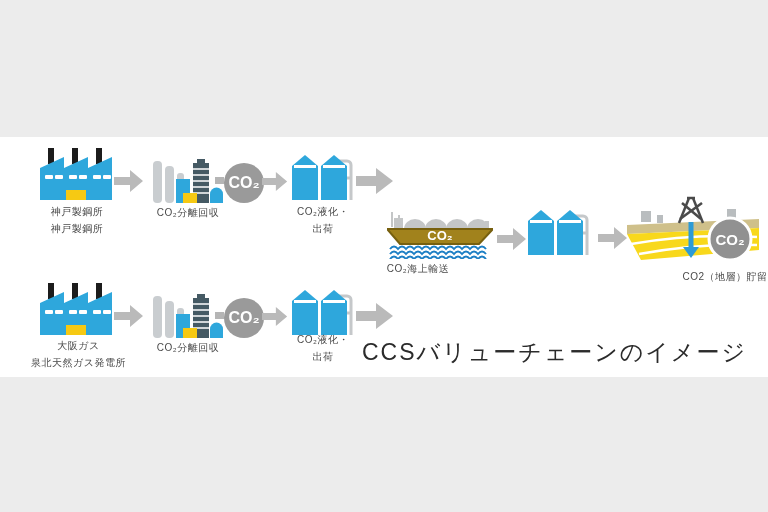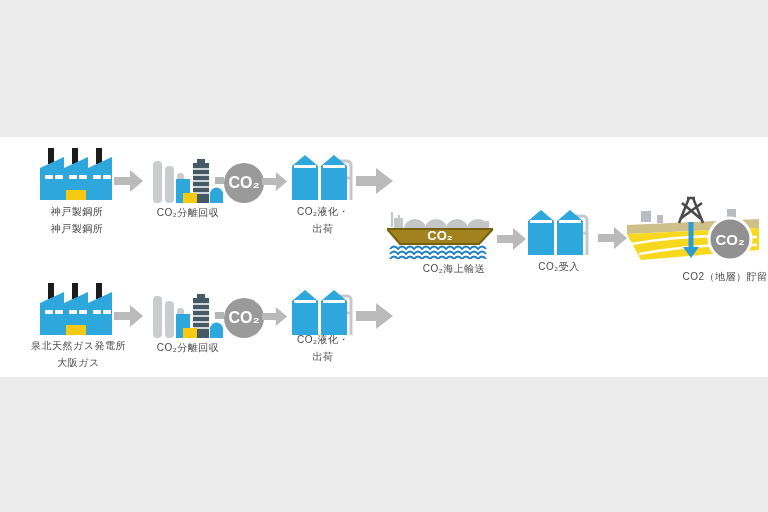--- a/index.html
+++ b/index.html
@@ -103,22 +103,22 @@
     <polygon points="0,52 0,20 24,9 24,20 48,9 48,20 72,9 72,52" fill="#2ea7dc"></polygon>
     <rect x="5" y="27" width="8" height="4" rx="1" fill="#ffffff"></rect>
     <rect x="15" y="27" width="8" height="4" rx="1" fill="#ffffff"></rect>
     <rect x="29" y="27" width="8" height="4" rx="1" fill="#ffffff"></rect>
     <rect x="39" y="27" width="8" height="4" rx="1" fill="#ffffff"></rect>
     <rect x="53" y="27" width="8" height="4" rx="1" fill="#ffffff"></rect>
     <rect x="63" y="27" width="8" height="4" rx="1" fill="#ffffff"></rect>
     <rect x="26" y="42" width="20" height="10" fill="#f6c913"></rect>
   </svg>
   <div class="lbl" style="left:6px;top:337px;width:145px">
+    <div>大阪ガス</div>
     <div>泉北天然ガス発電所</div>
-    <div>大阪ガス</div>
   </div>
 
   <svg class="abs" style="left:114px;top:304px" width="30" height="24" viewBox="0 0 30 24">
     <polygon points="0,8 16,8 16,1 29,12 16,23 16,16 0,16" fill="#bababa"></polygon>
   </svg>
 
   <svg class="abs" style="left:151px;top:292px" width="74" height="46" viewBox="0 0 74 46">
     <rect x="2" y="4" width="9" height="42" rx="4" fill="#c9cdd0"></rect>
     <rect x="14" y="9" width="9" height="37" rx="4" fill="#c9cdd0"></rect>
     <rect x="26" y="16" width="7" height="30" rx="3" fill="#c9cdd0"></rect>
@@ -167,35 +167,34 @@
     <path d="M38 20 a11 10 0 0 1 22 0 z" fill="#c4c6c7"></path>
     <path d="M59 20 a11 10 0 0 1 22 0 z" fill="#c4c6c7"></path>
     <path d="M80 20 a11 10 0 0 1 22 0 z" fill="#c4c6c7"></path>
     <rect x="98" y="12" width="4" height="8" fill="#c4c6c7"></rect>
     <polygon points="0,20 106,20 92,35 13,35" fill="#a1821c" stroke="#77600f" stroke-width="2"></polygon>
     <text x="53" y="31" text-anchor="middle" font-size="13" font-weight="bold" fill="#ffffff">CO₂</text>
     <path d="M3 40 q4 -5 8 0 q4 -5 8 0 q4 -5 8 0 q4 -5 8 0 q4 -5 8 0 q4 -5 8 0 q4 -5 8 0 q4 -5 8 0 q4 -5 8 0 q4 -5 8 0 q4 -5 8 0 q4 -5 8 0" fill="none" stroke="#1d7fc4" stroke-width="2"></path>
     <path d="M3 45 q4 -5 8 0 q4 -5 8 0 q4 -5 8 0 q4 -5 8 0 q4 -5 8 0 q4 -5 8 0 q4 -5 8 0 q4 -5 8 0 q4 -5 8 0 q4 -5 8 0 q4 -5 8 0 q4 -5 8 0" fill="none" stroke="#1d7fc4" stroke-width="2"></path>
     <path d="M3 50 q4 -5 8 0 q4 -5 8 0 q4 -5 8 0 q4 -5 8 0 q4 -5 8 0 q4 -5 8 0 q4 -5 8 0 q4 -5 8 0 q4 -5 8 0 q4 -5 8 0 q4 -5 8 0 q4 -5 8 0" fill="none" stroke="#1d7fc4" stroke-width="2"></path>
   </svg>
-  <div class="lbl" style="left:391px;top:260px;width:126px">CO₂海上輸送</div>
+  <div class="lbl" style="left:355px;top:260px;width:126px">CO₂海上輸送</div>
 
   <svg class="abs" style="left:497px;top:227px" width="30" height="24" viewBox="0 0 30 24">
     <polygon points="0,8 16,8 16,1 29,12 16,23 16,16 0,16" fill="#bababa"></polygon>
   </svg>
 
   <svg class="abs" style="left:527px;top:207px" width="64" height="48" viewBox="0 0 64 48">
     <path d="M48 9 h8 a4 4 0 0 1 4 4 v35" fill="none" stroke="#c5c8ca" stroke-width="3"></path>
     <line x1="48" y1="26" x2="60" y2="26" stroke="#c5c8ca" stroke-width="3"></line>
     <polygon points="1,14 14,3 27,14 27,48 1,48" fill="#2ea7dc"></polygon>
     <rect x="3" y="13" width="22" height="3" fill="#ffffff"></rect>
     <polygon points="30,14 43,3 56,14 56,48 30,48" fill="#2ea7dc"></polygon>
     <rect x="32" y="13" width="22" height="3" fill="#ffffff"></rect>
   </svg>
-  <div class="lbl" style="left:507px;top:258px;width:104px">CO₂受入</div>
 
   <svg class="abs" style="left:598px;top:226px" width="30" height="24" viewBox="0 0 30 24">
     <polygon points="0,8 16,8 16,1 29,12 16,23 16,16 0,16" fill="#bababa"></polygon>
   </svg>
 
   <svg class="abs" style="left:627px;top:196px" width="132" height="74" viewBox="0 0 132 74">
     <rect x="14" y="15" width="10" height="11" fill="#b9bdbf"></rect>
     <rect x="30" y="19" width="6" height="8" fill="#b9bdbf"></rect>
     <rect x="100" y="13" width="9" height="12" fill="#b9bdbf"></rect>
     <polygon points="0,29 132,23 132,32 0,38" fill="#cfc08a"></polygon>
@@ -211,13 +210,14 @@
     </g>
     <g>
       <line x1="64" y1="26" x2="64" y2="52" stroke="#2d9bd6" stroke-width="5"></line>
       <polygon points="56,51 72,51 64,62" fill="#2d9bd6"></polygon>
     </g>
     <circle cx="103" cy="43" r="21" fill="#919191" stroke="#ffffff" stroke-width="3"></circle>
     <text x="103" y="49" text-anchor="middle" font-size="15" font-weight="bold" fill="#ffffff">CO₂</text>
   </svg>
   <div class="lbl" style="left:650px;top:268px;width:150px">CO2（地層）貯留</div>
 
+  <div class="title">CCSバリューチェーンのイメージ</div>
 </div>
 
 </body></html>

